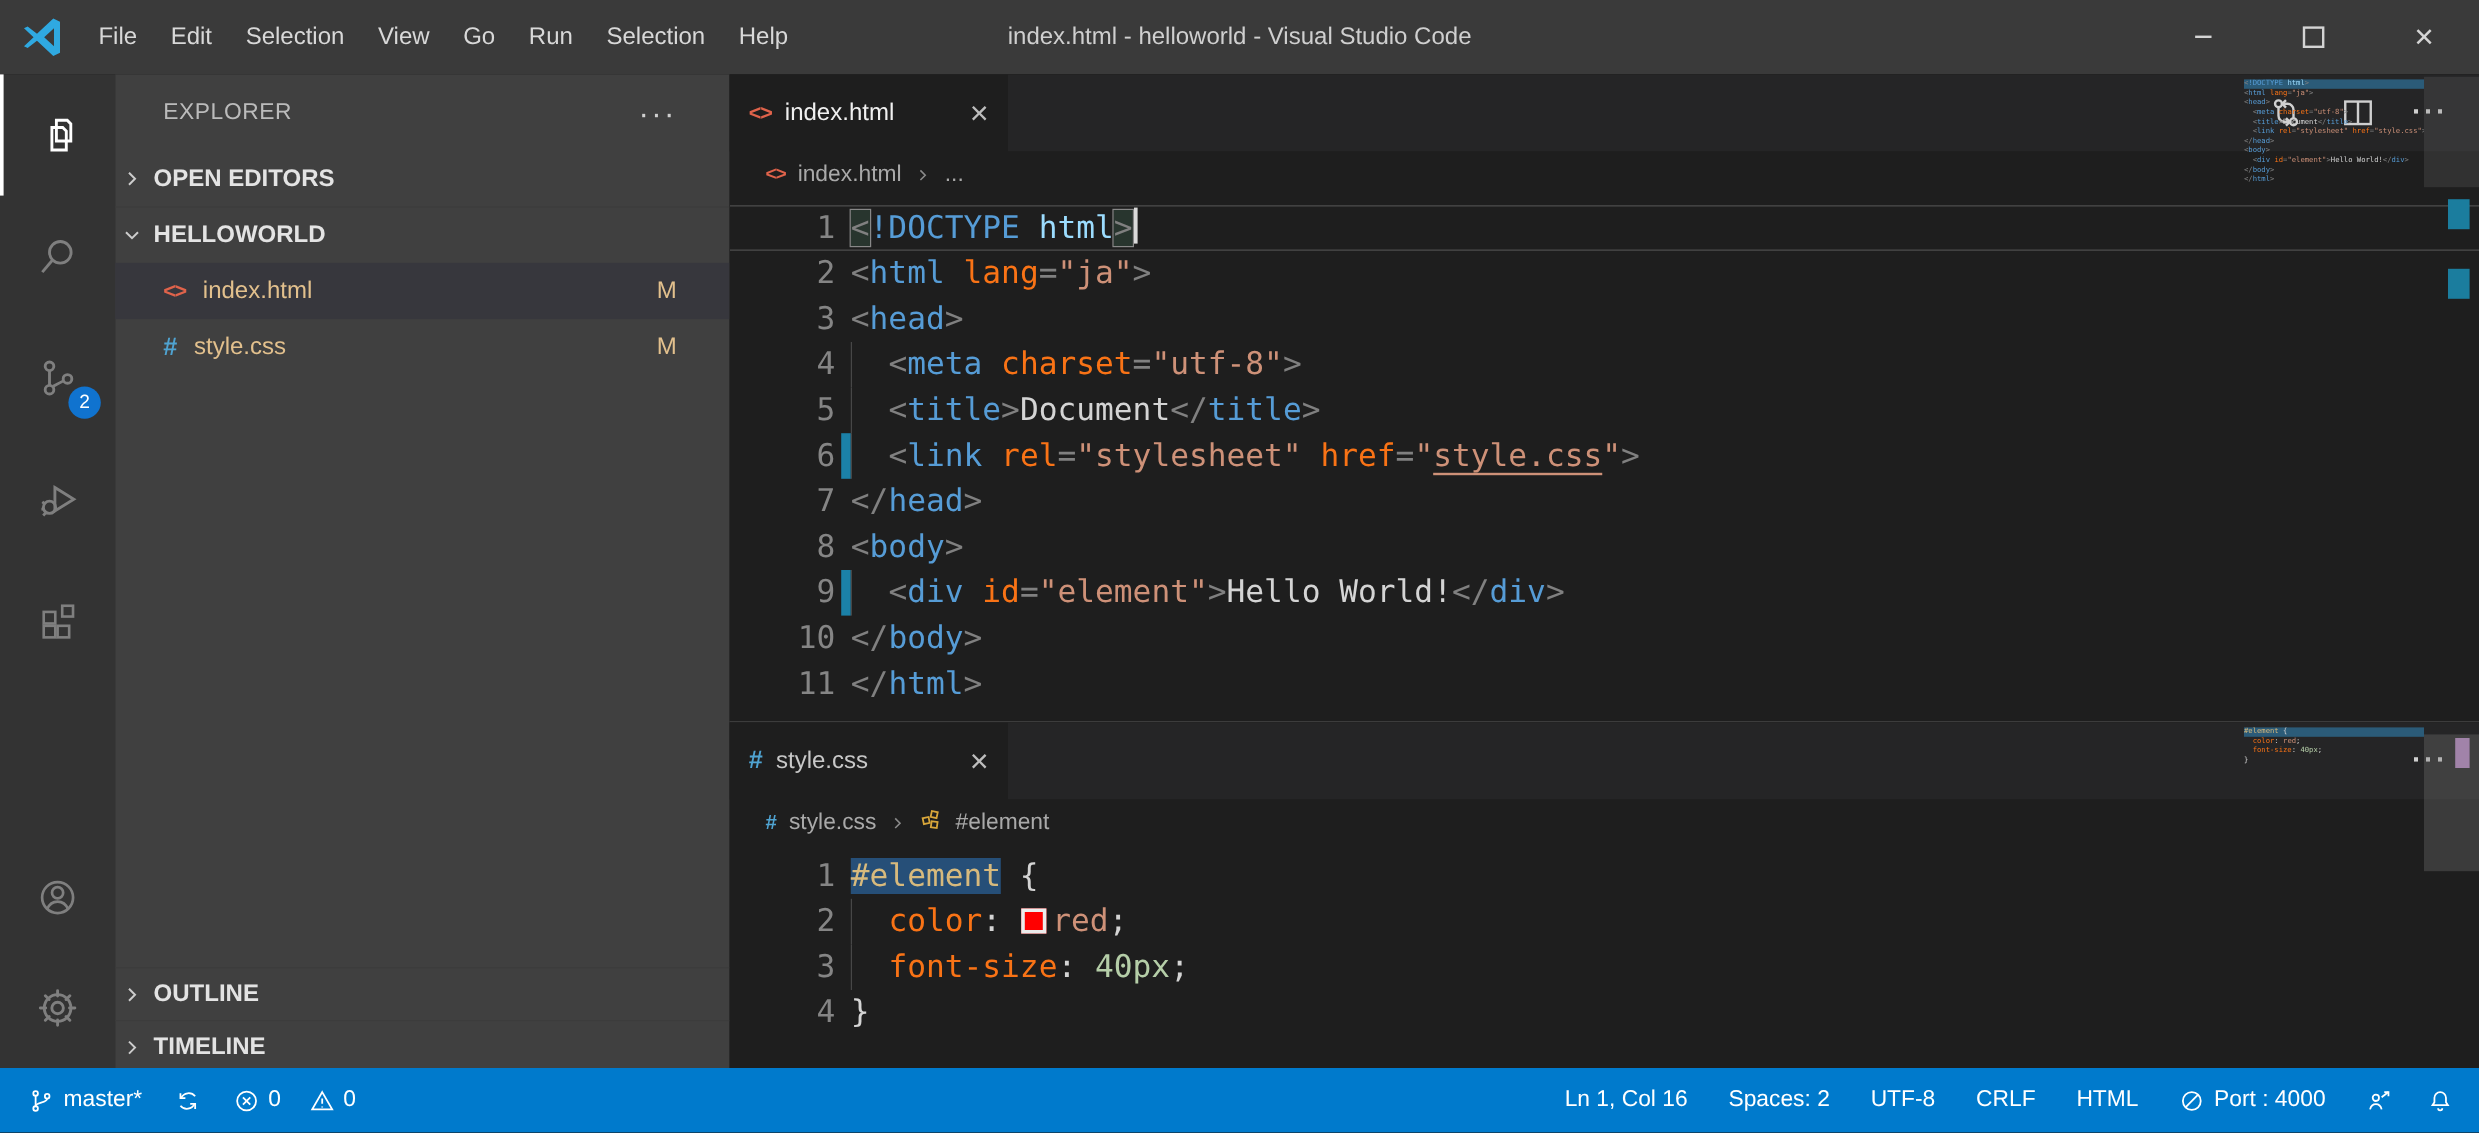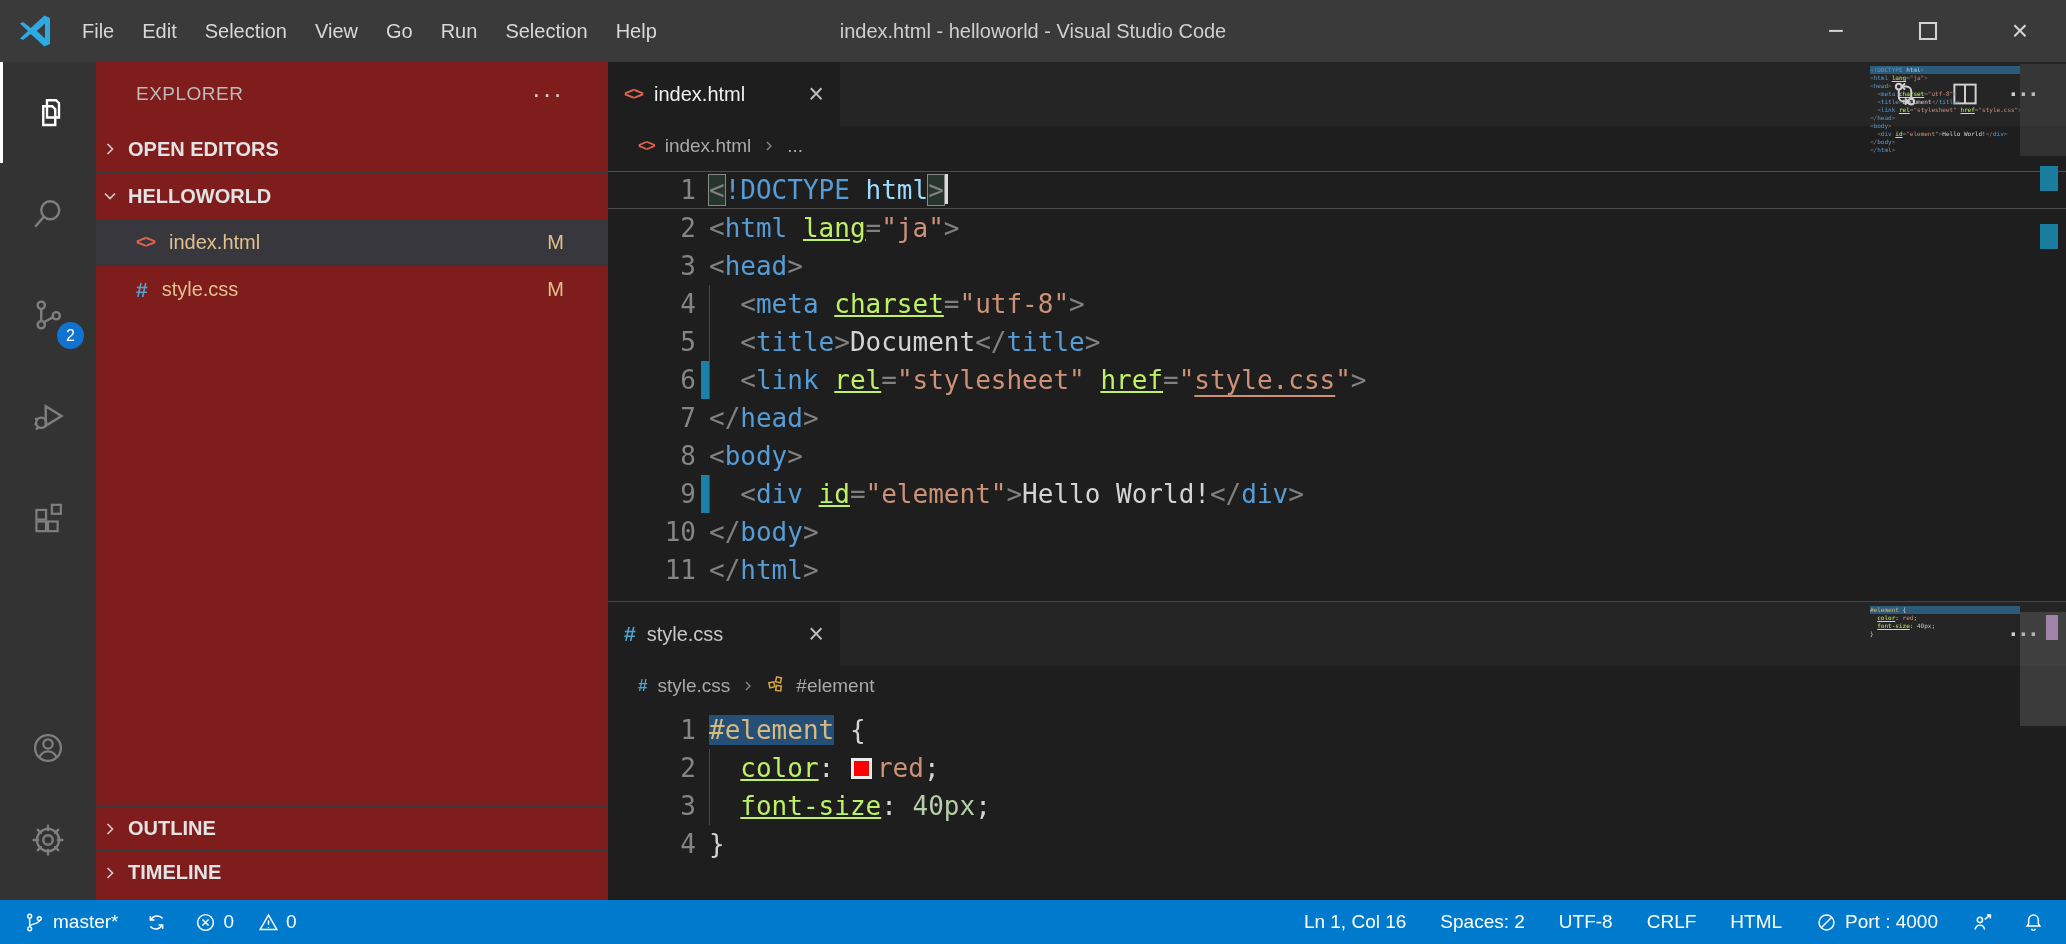--- a/index.html
+++ b/index.html
@@ -23,21 +23,21 @@
   .activitybar{position:absolute;top:62px;bottom:44px;left:0;width:96px;background:#333333;}
   .act-item{position:relative;height:101px;display:flex;align-items:center;justify-content:center;color:#7f7f7f;}
   .act-item.active{color:#ffffff;border-left:3px solid #ffffff;}
   .act-item svg{width:36px;height:36px;}
   .act-badge{position:absolute;right:12px;bottom:16px;min-width:27px;height:27px;border-radius:14px;
              background:#1073cf;color:#fff;font-size:16px;display:flex;align-items:center;justify-content:center;}
   .act-bottom{position:absolute;bottom:14px;left:0;right:0;}
   .act-bottom .act-item{height:92px;}
 
   
-  .sidebar{position:absolute;top:62px;bottom:44px;left:96px;width:512px;background:#7f1d1d;}
+  .sidebar{position:absolute;top:62px;bottom:44px;left:96px;width:512px;background:#404040;}
   .sb-header{height:64px;display:flex;align-items:center;padding:0 44px 0 40px;}
   .sb-title{font-size:19px;color:#bbbbbb;letter-spacing:.5px;}
   .sb-more{margin-left:auto;font-size:26px;color:#d0d0d0;letter-spacing:2px;line-height:10px;}
   .sb-row{height:46px;display:flex;align-items:center;padding-left:4px;font-weight:bold;
           font-size:20px;color:#e3e3e3;gap:8px;}
   .sb-row svg{width:20px;height:20px;color:#cccccc;flex:0 0 auto;}
   .sb-divider{border-top:1px solid #3c3c3c;}
   .file-row{height:47px;display:flex;align-items:center;padding:0 44px 0 40px;font-size:20px;gap:14px;}
   .file-row.selected{background:#37373d;}
   .file-name{color:#e2c08d;}
@@ -69,21 +69,21 @@
 
   .code-area{position:relative;padding-top:5px;font-family:"DejaVu Sans Mono",monospace;
              font-size:26px;line-height:38px;}
   .line{display:flex;height:38px;position:relative;}
   .line.current{box-shadow:inset 0 1px 0 #4d4d4d, inset 0 -1px 0 #4d4d4d;}
   .ln{width:88px;text-align:right;color:#858585;flex:0 0 auto;}
   .mk{width:8px;margin-left:5px;flex:0 0 auto;}
   .mk.mod{background:#1b81a8;}
   .lc{white-space:pre;position:relative;}
   .lc.guide::before{content:'';position:absolute;left:0;top:0;bottom:0;border-left:1px solid #474747;}
-  .tk-p{color:#808080;} .tk-t{color:#569cd6;} .tk-a{color:#bef264;text-decoration:underline;} .tk-s{color:#ce9178;}
+  .tk-p{color:#808080;} .tk-t{color:#569cd6;} .tk-a{color:#f97316;} .tk-s{color:#ce9178;}
   .tk-x{color:#d4d4d4;} .tk-d{color:#9cdcfe;} .tk-sel{color:#d7ba7d;} .tk-n{color:#b5cea8;} .tk-w{color:#d4d4d4;}
   .u{text-decoration:underline;text-decoration-color:#ce9178;text-decoration-thickness:2px;text-underline-offset:6px;}
   .box{outline:1px solid #888888;background:rgba(70,115,90,.28);}
   .hl{background:#264f78;}
   .caret{display:inline-block;width:3px;height:30px;background:#dadada;vertical-align:-5px;margin-left:1px;}
   .swatch{display:inline-block;width:21px;height:21px;background:#ff0000;border:3px solid #ececec;
           margin:0 5px 0 1px;vertical-align:-2px;}
 
   
   .minimap{position:absolute;top:4px;right:46px;width:150px;font-family:"DejaVu Sans Mono",monospace;
@@ -91,21 +91,21 @@
   .mini-line{position:relative;height:8px;}
   .mini-line.mh{background:#2b5b78;}
   .mini-line.mod::before{content:'';position:absolute;left:-8px;top:1px;width:4px;height:6px;background:#1b81a8;}
   .ruler{position:absolute;top:0;right:0;width:46px;height:100%;}
   .ruler .slider1{position:absolute;top:2px;left:0;right:0;height:92px;background:rgba(120,120,120,.22);}
   .ruler .rmark{position:absolute;left:20px;width:18px;height:25px;background:#1b7d9e;}
   .ruler .slider2{position:absolute;top:10px;left:0;right:0;height:114px;background:rgba(121,121,121,.32);}
   .ruler .selmark{position:absolute;top:13px;left:26px;width:12px;height:25px;background:#a183a9;}
 
   
-  .statusbar{position:absolute;left:0;right:0;bottom:0;height:44px;background:#007acc;color:#ffffff;
+  .statusbar{position:absolute;left:0;right:0;bottom:0;height:54px;background:#007acc;color:#ffffff;
              display:flex;align-items:center;font-size:19px;padding:0 22px 0 24px;}
   .sb-item{display:flex;align-items:center;gap:8px;margin-right:28px;}
   .sb-item svg{width:21px;height:21px;}
   .sb-right{margin-left:auto;display:flex;align-items:center;}
   .sb-right .sb-item{margin-right:0;margin-left:34px;text-align:right;}
   .problems{display:flex;align-items:center;gap:7px;}
   .problems .gap{width:10px;}
 </style>
 </head>
 <body>

